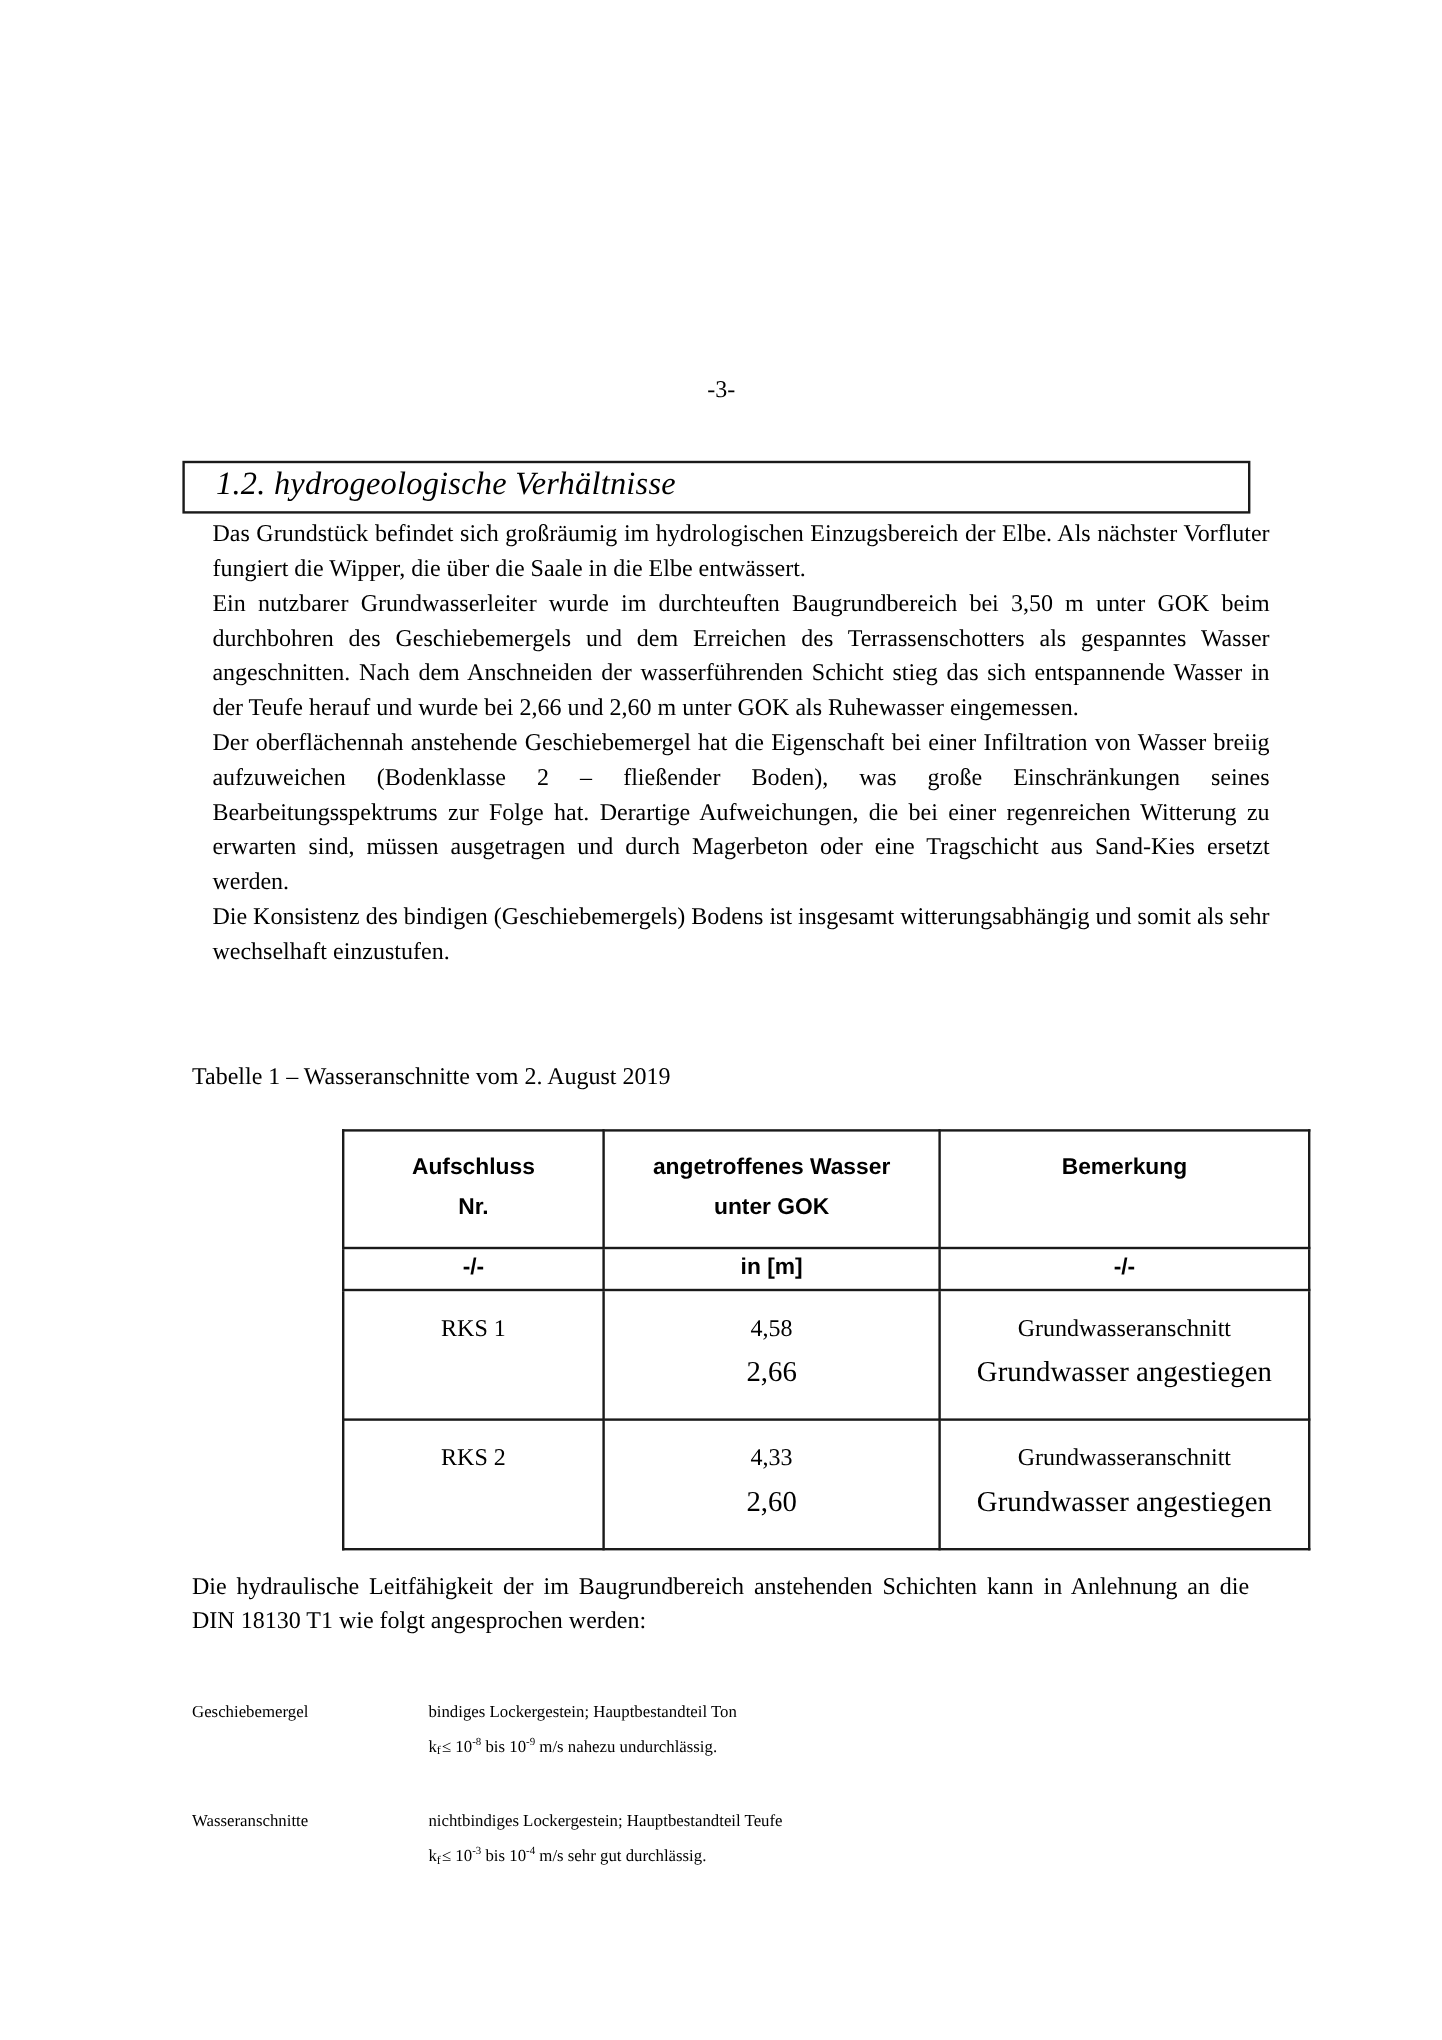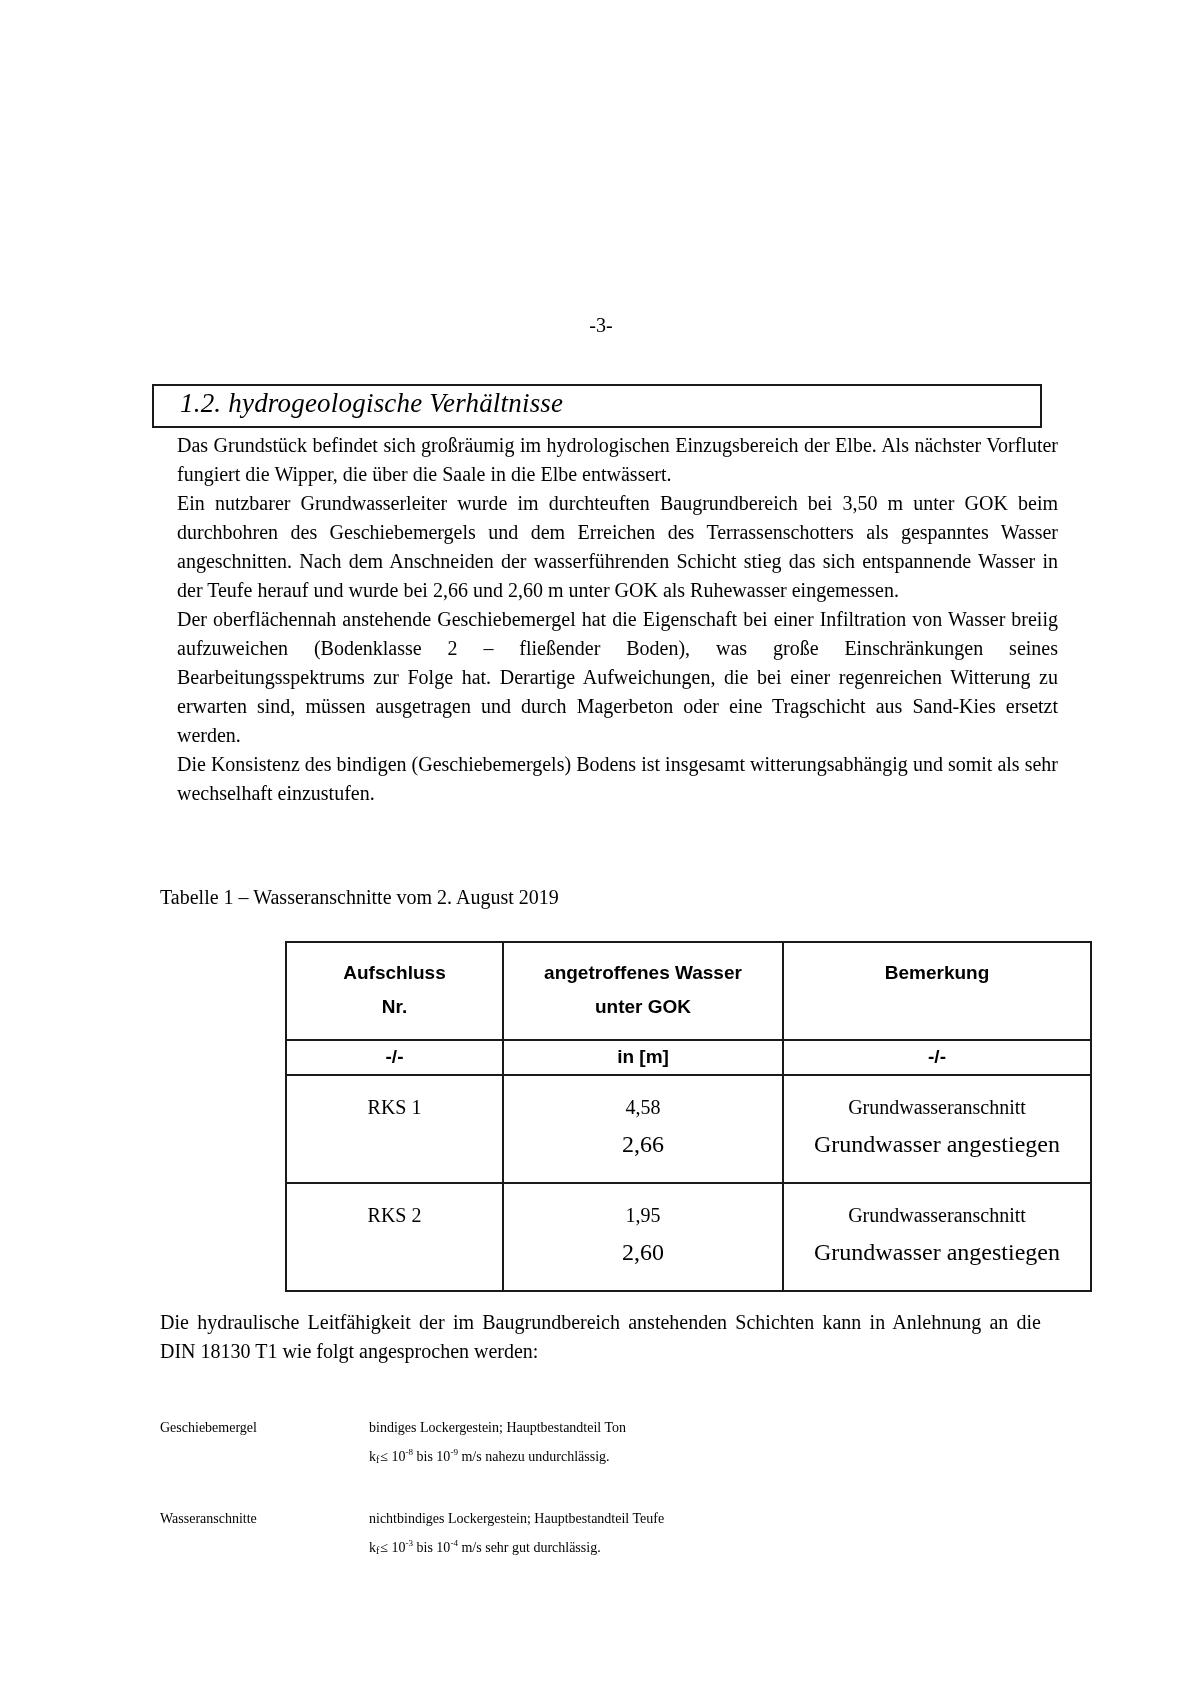--- a/index.html
+++ b/index.html
@@ -81,21 +81,21 @@
   .definitions {
     position: absolute;
     top: 1413px; left: 160px;
     width: 881px;
     font-size: 14px;
     line-height: 29px;
   }
   .definition-row { display: flex; }
   .definition-row + .definition-row { margin-top: 32px; }
   .definition-term { width: 197px; flex: 0 0 197px; }
-  .definition-desc { flex: 1; margin-left: 12px; }
+  .definition-desc { flex: 1; }
   sub.kf-sub {
     font-size: 70%;
     vertical-align: baseline;
     position: relative;
     top: 0.25em;
   }
   sup.kf-exp {
     font-size: 65%;
     vertical-align: super;
     line-height: 0;
@@ -154,21 +154,21 @@
         <td class="col-c">
           <div class="grp-line1">Grundwasseranschnitt</div>
           <div class="grp-line2">Grundwasser angestiegen</div>
         </td>
       </tr>
       <tr>
         <td class="col-a">
           <div class="grp-line1">RKS 2</div>
         </td>
         <td class="col-b">
-          <div class="grp-line1">1,95</div>
+          <div class="grp-line1">4,33</div>
           <div class="grp-line2">2,60</div>
         </td>
         <td class="col-c">
           <div class="grp-line1">Grundwasseranschnitt</div>
           <div class="grp-line2">Grundwasser angestiegen</div>
         </td>
       </tr>
     </tbody>
   </table>
 

